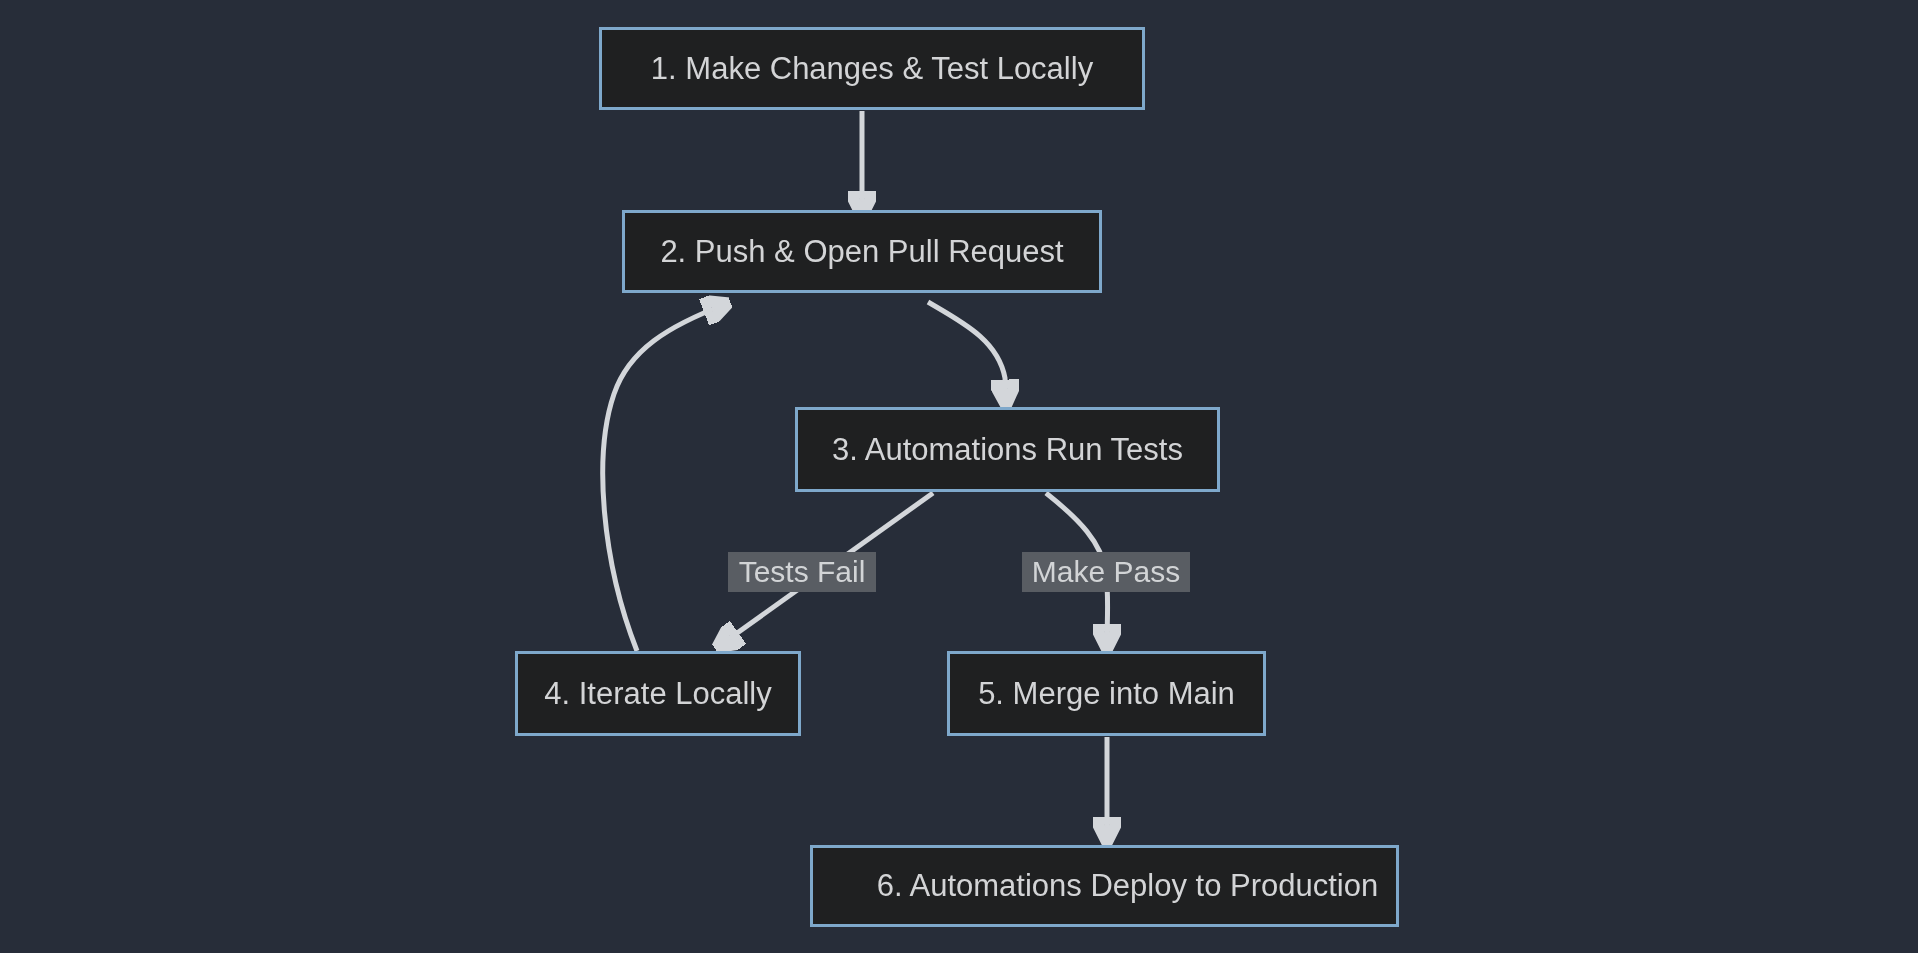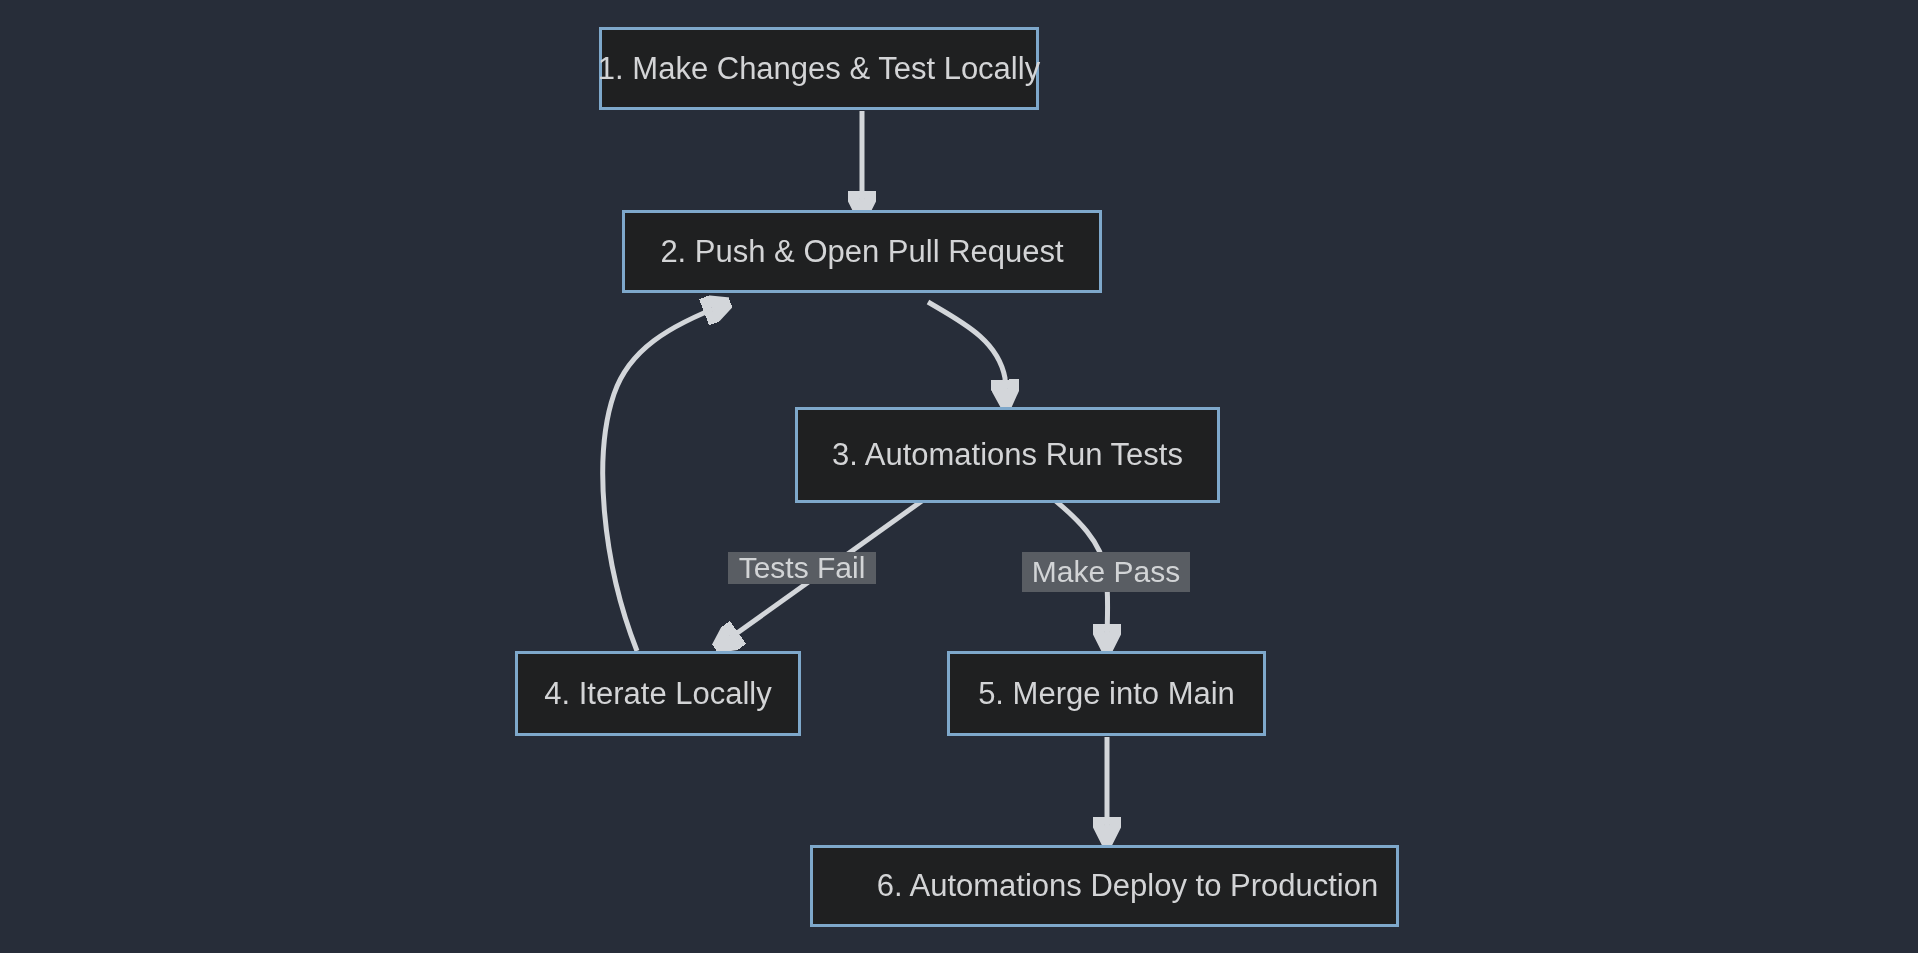--- a/index.html
+++ b/index.html
@@ -35,39 +35,39 @@
     background: #1f2021;
     border: 3px solid #7ea8cb;
     color: #d3d4d6;
     font-size: 31px;
     display: flex;
     align-items: center;
     justify-content: center;
     white-space: nowrap;
     text-align: center;
   }
-  .node-1 { left: 599px;  top: 27px;  width: 440px; height: 83px; }
+  .node-1 { left: 599px;  top: 27px;  width: 546px; height: 83px; }
   .node-2 { left: 622px;  top: 210px; width: 480px; height: 83px; }
-  .node-3 { left: 795px;  top: 407px; width: 425px; height: 96px; }
+  .node-3 { left: 795px;  top: 407px; width: 425px; height: 85px; }
   .node-4 { left: 515px;  top: 651px; width: 286px; height: 85px; }
   .node-5 { left: 947px;  top: 651px; width: 319px; height: 85px; }
   .node-6 { left: 810px;  top: 845px; width: 589px; height: 82px; padding-left: 46px; }
   .edge-label {
     position: absolute;
     z-index: 3;
     box-sizing: border-box;
     background: #595d63;
     color: #d2d4d6;
     font-size: 30px;
     display: flex;
     align-items: center;
     justify-content: center;
     white-space: nowrap;
   }
-  .edge-label-fail { left: 728px;  top: 552px; width: 148px; height: 32px; }
+  .edge-label-fail { left: 728px;  top: 552px; width: 148px; height: 40px; }
   .edge-label-pass { left: 1022px; top: 552px; width: 168px; height: 40px; }
 </style>
 </head>
 <body>
 
 <div class="canvas">
 
   <svg class="edges-svg" viewBox="0 0 1918 953" xmlns="http://www.w3.org/2000/svg">
     <defs>
       <marker id="arrow" viewBox="0 0 12 12" refX="10" refY="6" markerWidth="5.6" markerHeight="5.6" orient="auto">

